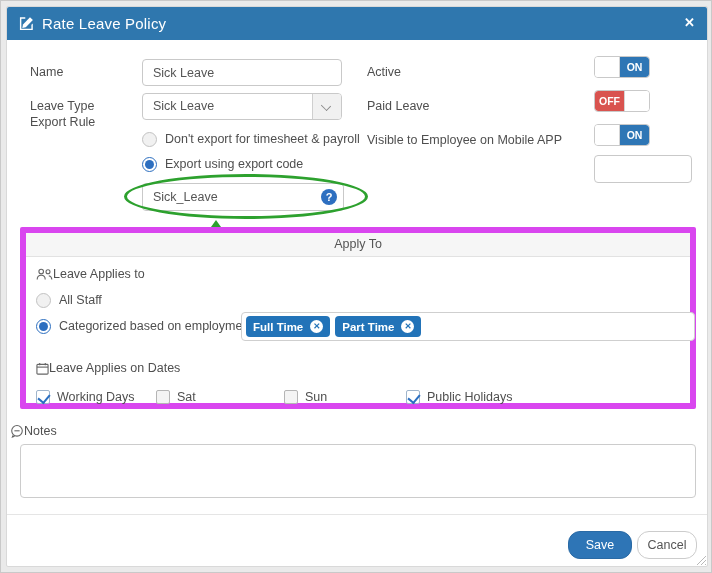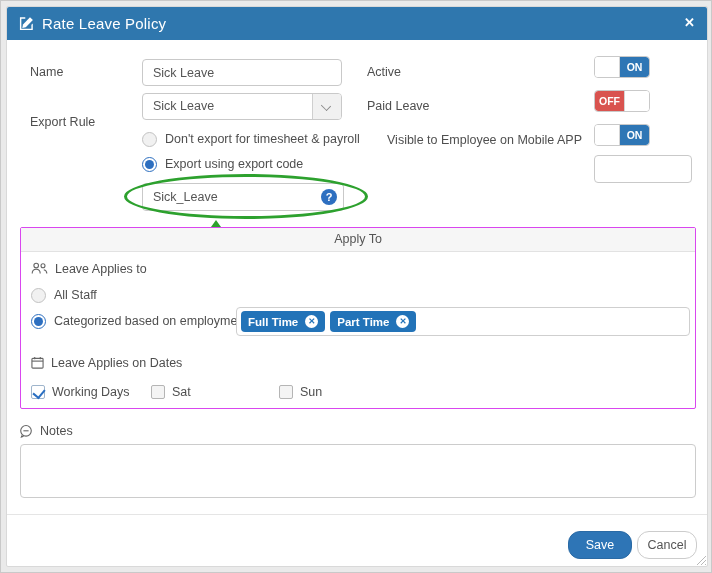--- a/index.html
+++ b/index.html
@@ -40,23 +40,23 @@
   .toggle.off .knob { border-left: 1px solid #d5d5d5; }
 
   .help-badge { position: absolute; right: 7px; top: 6px; width: 16px; height: 16px; border-radius: 50%; background: #2d6fc0; color: #fff; font-size: 11px; font-weight: bold; text-align: center; line-height: 16px; }
 
   
   .anno-ellipse { position: absolute; left: 117px; top: 167px; width: 244px; height: 45px; border: 3px solid #2da12e; border-radius: 50% / 50%; pointer-events: none; }
   .anno-arrow-head { position: absolute; left: 199px; top: 213px; width: 0; height: 0; border-left: 10px solid transparent; border-right: 10px solid transparent; border-bottom: 14px solid #2da12e; }
   .anno-arrow-shaft { position: absolute; left: 205px; top: 226px; width: 8px; height: 37px; background: #2da12e; }
 
   
-  .apply-box { position: absolute; left: 13px; top: 220px; width: 676px; height: 182px; border: 1px solid #d946ef; border-radius: 2px; background: #fff; }
+  .apply-box { position: absolute; left: 13px; top: 220px; width: 676px; height: 182px; border: 6px solid #d946ef; border-radius: 2px; background: #fff; }
   .apply-head { height: 24px; background: #f6f6f6; border-bottom: 1px solid #e2e2e2; text-align: center; line-height: 23px; color: #555; }
-  .icon-row { position: absolute; display: flex; align-items: flex-start; gap: 7px; }
+  .icon-row { position: absolute; display: flex; align-items: flex-end; }
   .tags-box { position: absolute; left: 215px; top: 79px; width: 454px; height: 29px; border: 1px solid #cfcfcf; border-radius: 4px; background: #fff; display: flex; align-items: center; padding: 0 4px; gap: 5px; }
   .tag { background: #2273b8; color: #fff; font-size: 11.5px; font-weight: bold; border-radius: 4px; height: 21px; display: flex; align-items: center; gap: 7px; padding: 0 7px; }
   .tag-x { width: 13px; height: 13px; border-radius: 50%; background: #fff; color: #2273b8; font-size: 8.5px; font-weight: bold; text-align: center; line-height: 13px; cursor: pointer; }
 
   
   .cb-row { position: absolute; display: flex; align-items: center; height: 18px; cursor: pointer; }
   .cb { width: 14px; height: 14px; border: 1px solid #b5b5b5; border-radius: 2px; background: #f4f4f4; margin-right: 7px; flex: none; position: relative; }
   .cb.checked { background: #fff; border-color: #9fb5cc; }
   .cb.checked::after { content: ""; position: absolute; left: 3px; top: 1px; width: 6px; height: 9px; border-right: 2px solid #2a6fc2; border-bottom: 2px solid #2a6fc2; transform: rotate(40deg); }
 
@@ -84,20 +84,21 @@
           <path d="M13.2 9.4 v4.1 H2.5 V2.8 h4.2 V1.3 H1 V15 h13.7 V7.9 z"></path>
         </svg>
       </span>
       <span class="modal-title">Rate Leave Policy</span>
       <span class="close-btn">✕</span>
     </div>
 
     <div class="lbl" style="left:23px; top:52px;">Name</div>
     <input class="tb" style="left: 135px; top: 52px; width: 200px; height: 27px;" value="Sick Leave">
 
+    <div class="lbl" style="left:23px; top:86px;">Leave Type</div>
     <div class="select-wrap" style="left:135px; top:86px; width:200px; height:27px;">
       <div class="select-value">Sick Leave</div>
       <div class="select-addon">
         <span class="chev"></span>
       </div>
     </div>
 
     <div class="lbl" style="left:23px; top:102px;">Export Rule</div>
     <div class="radio-row" style="left:135px; top:123px;">
       <span class="radio"></span>
@@ -118,21 +119,21 @@
       <div class="knob"></div>
       <div class="cell">ON</div>
     </div>
 
     <div class="lbl" style="left:360px; top:86px;">Paid Leave</div>
     <div class="toggle off" style="left:587px; top:83px;">
       <div class="cell">OFF</div>
       <div class="knob"></div>
     </div>
 
-    <div class="lbl" style="left:360px; top:120px;margin-left:20px;">Visible to Employee on Mobile APP</div>
+    <div class="lbl" style="left:360px; top:120px;">Visible to Employee on Mobile APP</div>
     <div class="toggle on" style="left:587px; top:117px;">
       <div class="knob"></div>
       <div class="cell">ON</div>
     </div>
 
     <input class="tb" style="left: 587px; top: 148px; width: 98px; height: 28px;" value="">
 
     <div class="anno-ellipse"></div>
     <div class="anno-arrow-head"></div>
     <div class="anno-arrow-shaft"></div>
@@ -190,23 +191,27 @@
         <span>Working Days</span>
       </div>
       <div class="cb-row" style="left:130px; top:155px;">
         <span class="cb"></span>
         <span>Sat</span>
       </div>
       <div class="cb-row" style="left:258px; top:155px;">
         <span class="cb"></span>
         <span>Sun</span>
       </div>
-    </div>
-
-    <div class="icon-row" style="left:12px; top:417px;">
+      <div class="cb-row" style="left:380px; top:155px;">
+        <span class="cb checked"></span>
+        <span>Public Holidays</span>
+      </div>
+    </div>
+
+    <div class="icon-row" style="left:3px; top:417px;">
       <span class="micon">
         <svg width="14" height="14" viewBox="0 0 14 14" fill="none" stroke="#666" stroke-width="1.1">
           <circle cx="7" cy="6.8" r="5.3"></circle>
           <line x1="4.4" y1="6.8" x2="9.6" y2="6.8"></line>
           <path d="M3.2 11.2 L2.4 13 l2.2-.7"></path>
         </svg>
       </span>
       <span>Notes</span>
     </div>
     <textarea class="notes-area" style=""></textarea>

